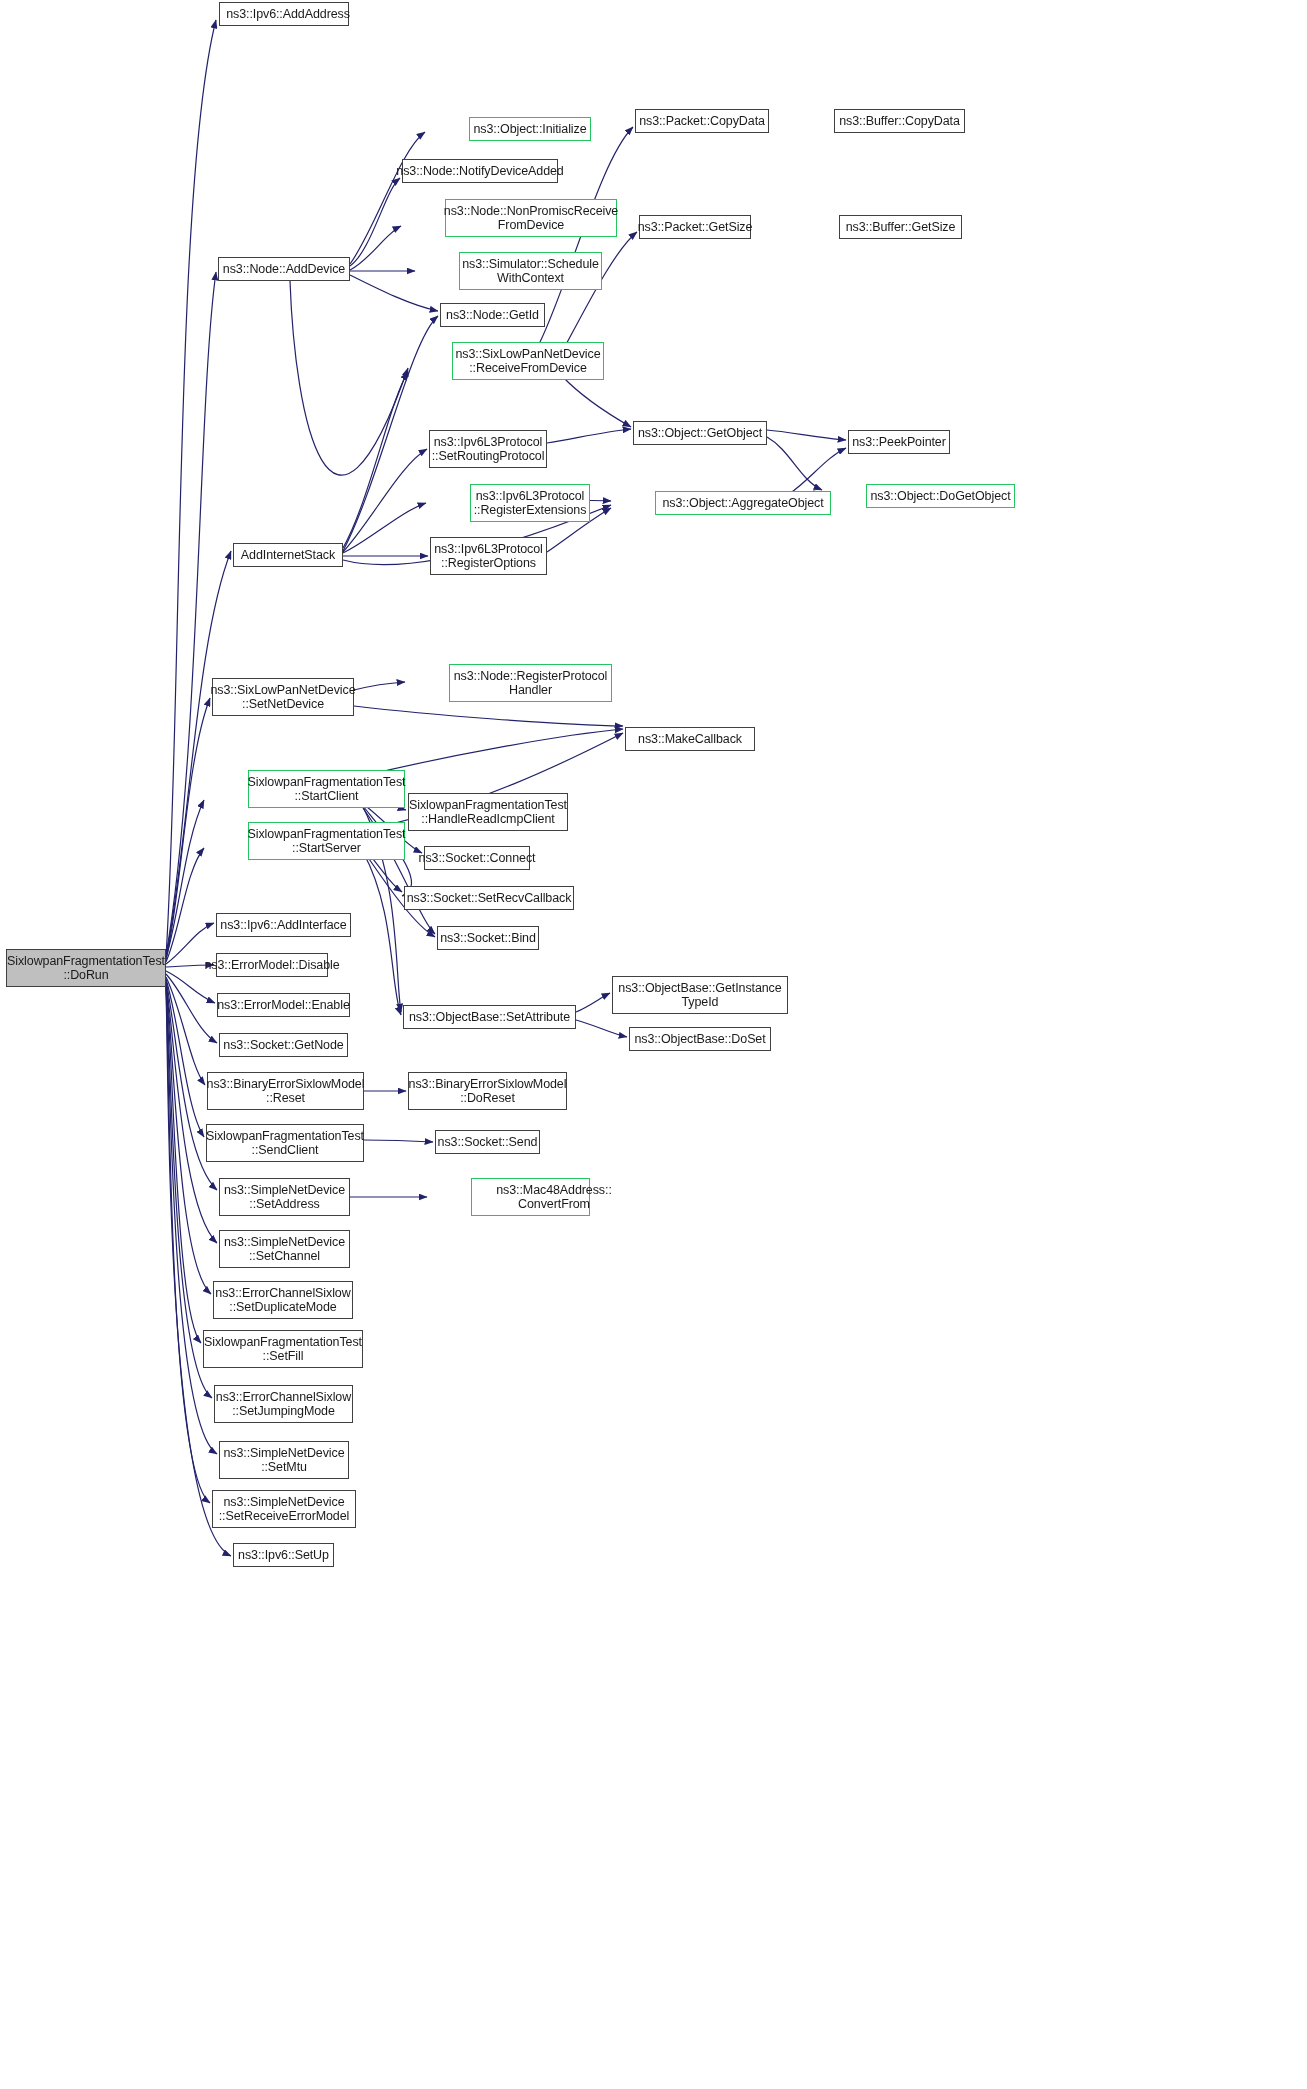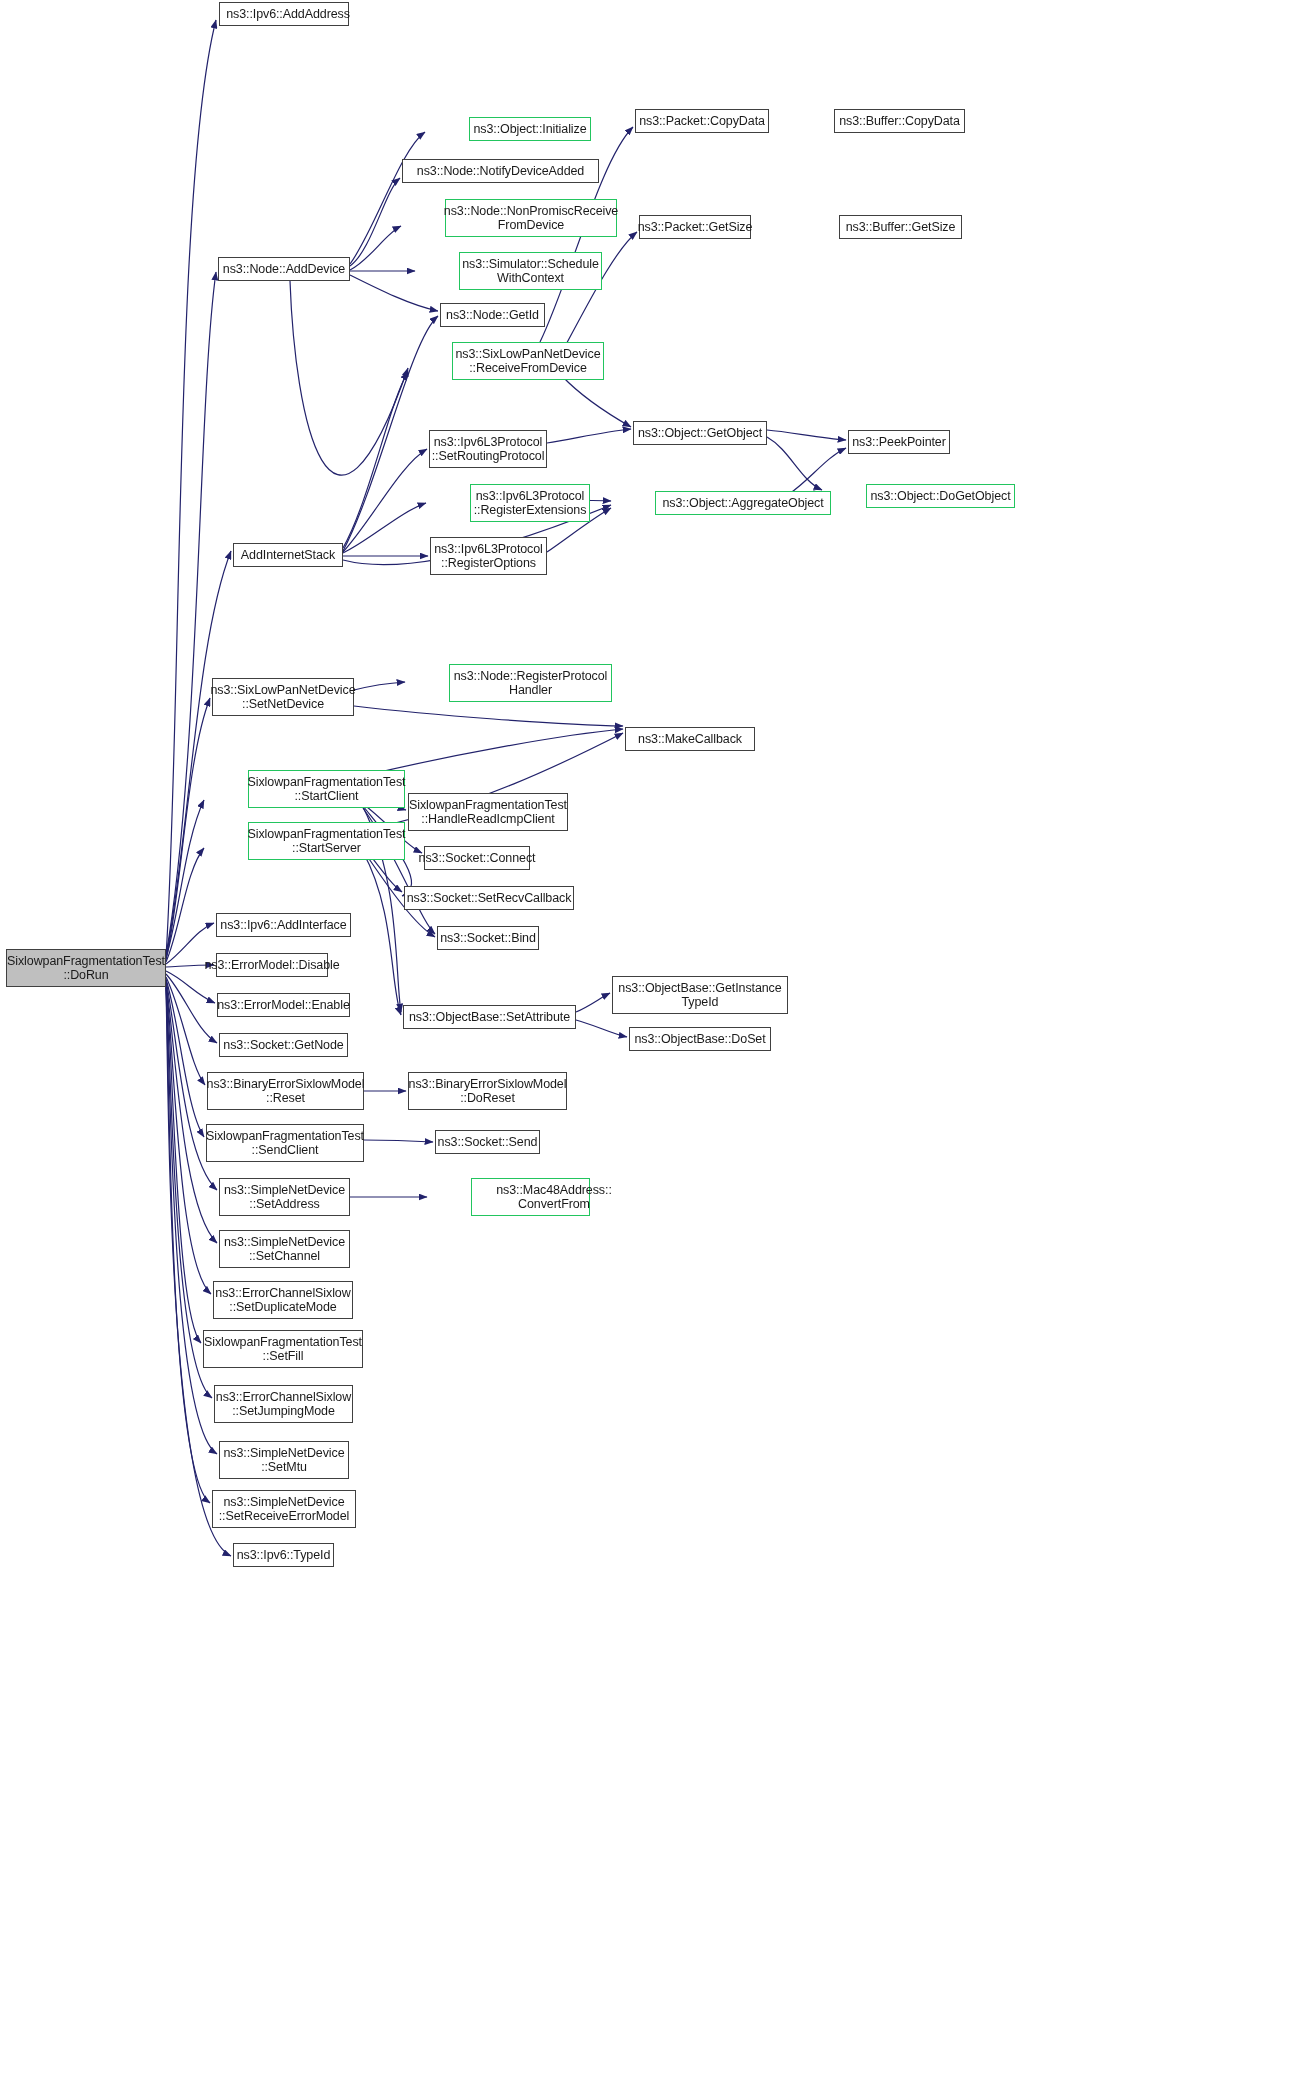--- a/index.html
+++ b/index.html
@@ -115,21 +115,21 @@
         <path d="M 576,1012 C 590,1006 600,998 610,993" marker-end="url(#ah)"></path>
         <path d="M 576,1020 C 595,1025 612,1034 627,1037" marker-end="url(#ah)"></path>
         <path d="M 364,1091 C 380,1091 392,1091 406,1091" marker-end="url(#ah)"></path>
         <path d="M 364,1140 C 390,1140 415,1141 433,1142" marker-end="url(#ah)"></path>
         <path d="M 350,1197 C 375,1197 405,1197 427,1197" marker-end="url(#ah)"></path>
       </g>
   </svg>
   <div id="node-layer">
       <div class="node" style="left: 219px; top: 2px; width: 130px; height: 24px; padding-left: 8px;"><span>ns3::Ipv6::AddAddress</span></div>
       <div class="node red" style="left: 427px; top: 117px; width: 122px; height: 24px;"><span>ns3::Object::Initialize</span></div>
-      <div class="node" style="left: 402px; top: 159px; width: 197px; height: 24px;"><span>ns3::Node::NotifyDeviceAdded</span></div>
+      <div class="node" style="left: 402px; top: 159px; width: 156px; height: 24px;"><span>ns3::Node::NotifyDeviceAdded</span></div>
       <div class="node red" style="left: 403px; top: 199px; width: 172px; height: 38px;"><span>ns3::Node::NonPromiscReceive
 FromDevice</span></div>
       <div class="node red" style="left: 417px; top: 252px; width: 143px; height: 38px;"><span>ns3::Simulator::Schedule
 WithContext</span></div>
       <div class="node" style="left: 440px; top: 303px; width: 105px; height: 24px;"><span>ns3::Node::GetId</span></div>
       <div class="node" style="left: 218px; top: 257px; width: 132px; height: 24px;"><span>ns3::Node::AddDevice</span></div>
       <div class="node" style="left: 635px; top: 109px; width: 134px; height: 24px;"><span>ns3::Packet::CopyData</span></div>
       <div class="node" style="left: 834px; top: 109px; width: 131px; height: 24px;"><span>ns3::Buffer::CopyData</span></div>
       <div class="node" style="left: 639px; top: 215px; width: 112px; height: 24px;"><span>ns3::Packet::GetSize</span></div>
       <div class="node" style="left: 839px; top: 215px; width: 123px; height: 24px;"><span>ns3::Buffer::GetSize</span></div>
@@ -186,15 +186,15 @@
       <div class="node" style="left: 213px; top: 1281px; width: 140px; height: 38px;"><span>ns3::ErrorChannelSixlow
 ::SetDuplicateMode</span></div>
       <div class="node" style="left: 203px; top: 1330px; width: 160px; height: 38px;"><span>SixlowpanFragmentationTest
 ::SetFill</span></div>
       <div class="node" style="left: 214px; top: 1385px; width: 139px; height: 38px;"><span>ns3::ErrorChannelSixlow
 ::SetJumpingMode</span></div>
       <div class="node" style="left: 219px; top: 1441px; width: 130px; height: 38px;"><span>ns3::SimpleNetDevice
 ::SetMtu</span></div>
       <div class="node" style="left: 212px; top: 1490px; width: 144px; height: 38px;"><span>ns3::SimpleNetDevice
 ::SetReceiveErrorModel</span></div>
-      <div class="node" style="left: 233px; top: 1543px; width: 101px; height: 24px;"><span>ns3::Ipv6::TypeId</span></div>
+      <div class="node" style="left: 233px; top: 1543px; width: 101px; height: 24px;"><span>ns3::Ipv6::SetUp</span></div>
     </div>
 </div>
 
 </body></html>

